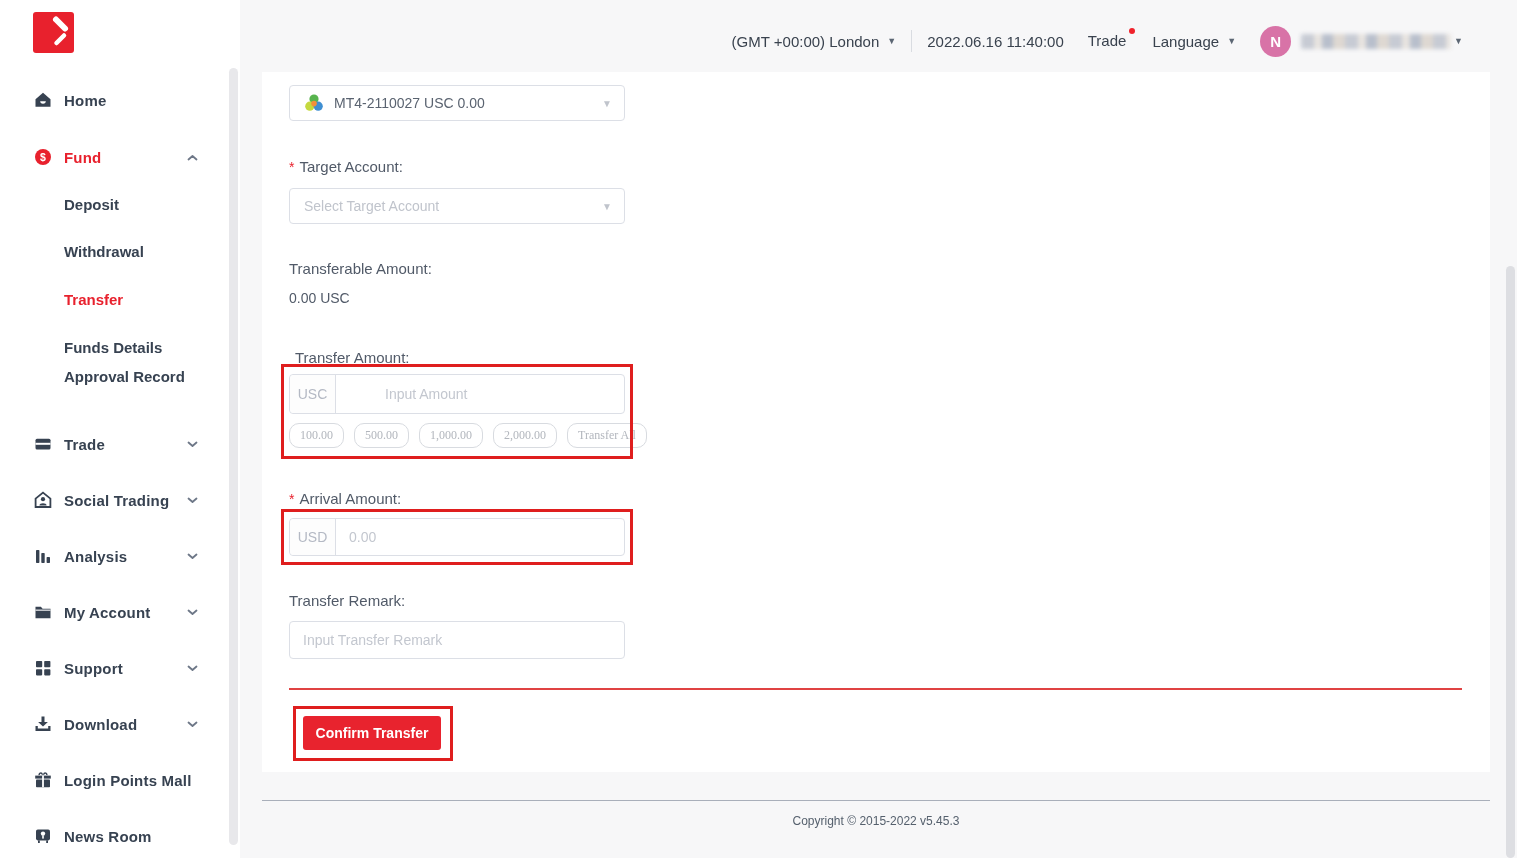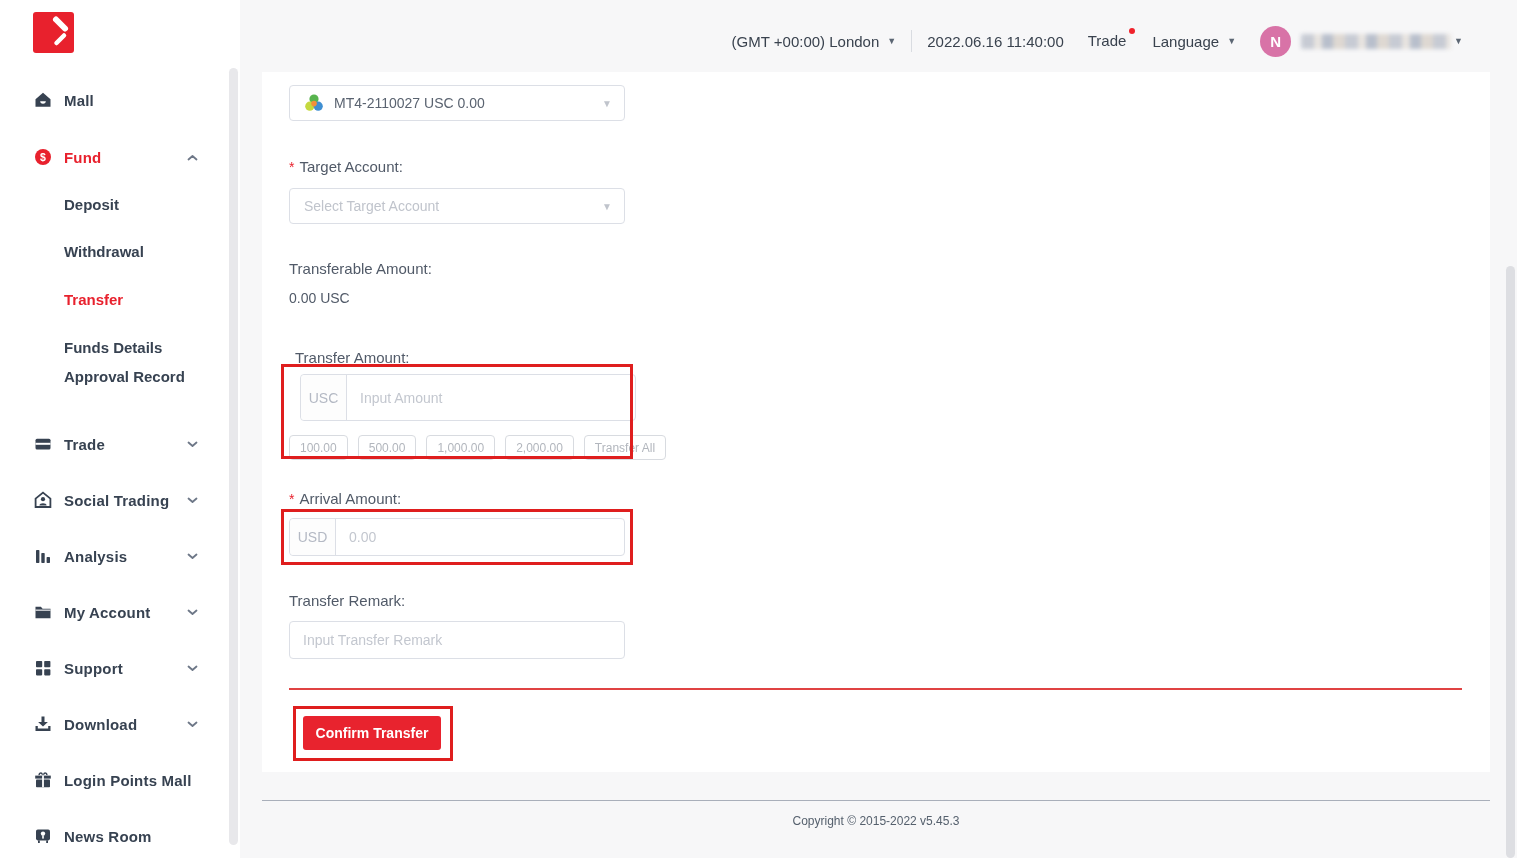--- a/index.html
+++ b/index.html
@@ -50,21 +50,21 @@
 
   .input-group { position:absolute; width:336px; border:1px solid #dcdfe6; border-radius:4px; background:#fff; display:flex; align-items:stretch; }
   .input-group .prefix { width:46px; border-right:1px solid #dcdfe6; display:flex; align-items:center; justify-content:center; font-size:14px; color:#b4b9c4; background:#fdfdfd; border-radius:4px 0 0 4px; }
   .input-group input { flex:1; border:none; outline:none; padding:0 13px; font-size:14px; color:#5a6370; background:transparent; font-family:"Liberation Sans",sans-serif; }
   .input-group input::placeholder { color:#c3c7cf; }
 
   .plain-input { position:absolute; width:336px; height:38px; border:1px solid #dcdfe6; border-radius:4px; padding:10px 13px; font-size:14px; color:#5a6370; outline:none; background:#fff; font-family:"Liberation Sans",sans-serif; }
   .plain-input::placeholder { color:#c3c7cf; }
 
   .quick-row { position:absolute; display:flex; gap:10px; }
-  .quick-btn { height:25px; padding:0 10px; border:1px solid #d8dbe0; border-radius:4px; background:#fff; color:#b2b6bd; font-size:12px; display:flex; align-items:center; cursor:pointer; white-space:nowrap; font-family:Liberation Sans, sans-serif;margin-top:12px; }
+  .quick-btn { height:25px; padding:0 10px; border:1px solid #d8dbe0; border-radius:10px; background:#fff; color:#b2b6bd; font-size:12px; display:flex; align-items:center; cursor:pointer; white-space:nowrap; font-family:Liberation Serif, serif; }
 
   .annotation { position:absolute; border:3px solid #df1e1e; background:transparent; pointer-events:none; z-index:4; }
 
   .red-divider { position:absolute; height:0; border-top:2px solid #e04343; }
   .confirm-btn { position:absolute; width:138px; height:34px; background:#e8232e; color:#fff; font-size:14px; font-weight:bold; border:none; border-radius:3px; cursor:pointer; font-family:"Liberation Sans",sans-serif; }
 
   
   .footer-line { position:absolute; left:262px; top:800px; width:1228px; border-top:1px solid #a9afba; }
   .copyright { position:absolute; left:262px; top:814px; width:1228px; text-align:center; font-size:12px; color:#55606d; }
 
@@ -87,21 +87,21 @@
       </svg>
     </div>
 
     <div class="nav-item" style="top:88px">
       <span class="ico">
         <svg width="18" height="18" viewBox="0 0 18 18" fill="#374251">
           <path d="M9 1.8 L16.5 8.2 V15.8 H1.5 V8.2 Z"></path>
           <path d="M6.2 10.3 a2.8 2.4 0 0 0 5.6 0" fill="#fff"></path>
         </svg>
       </span>
-      <span class="lbl">Mall</span>
+      <span class="lbl">Home</span>
     </div>
 
     <div class="nav-item red" style="top:145px">
       <span class="ico">
         <svg width="18" height="18" viewBox="0 0 18 18">
           <circle cx="9" cy="9" r="8" fill="#e8212d"></circle>
           <text x="9" y="12.6" text-anchor="middle" font-size="10.5" font-weight="bold" fill="#fff" font-family="Liberation Sans,sans-serif">$</text>
         </svg>
       </span>
       <span class="lbl">Fund</span>
@@ -287,21 +287,21 @@
   <div class="select-box" style="left:289px; top:188px;text-align:center;">
     <span class="ph" style="margin-left:0">Select Target Account</span>
     <span class="select-arrow">▼</span>
   </div>
 
   <div class="flabel" style="left:289px; top:260px;">Transferable Amount:</div>
   <div class="fvalue" style="left:289px; top:290px;">0.00 USC</div>
 
   <div class="flabel" style="left:295px; top:349px;">Transfer Amount:</div>
   <div class="annotation" style="left:281px; top:364px; width:352px; height:95px;"></div>
-  <div class="input-group" style="left:300px; top:374px; height:47px;">
+  <div class="input-group" style="left:289px; top:374px; height:40px;gap:36px;">
     <span class="prefix">USC</span>
     <input type="text" placeholder="Input Amount" style="">
   </div>
   <div class="quick-row" style="left:289px; top:423px;">
     <span class="quick-btn">100.00</span>
     <span class="quick-btn">500.00</span>
     <span class="quick-btn">1,000.00</span>
     <span class="quick-btn">2,000.00</span>
     <span class="quick-btn">Transfer All</span>
   </div>

